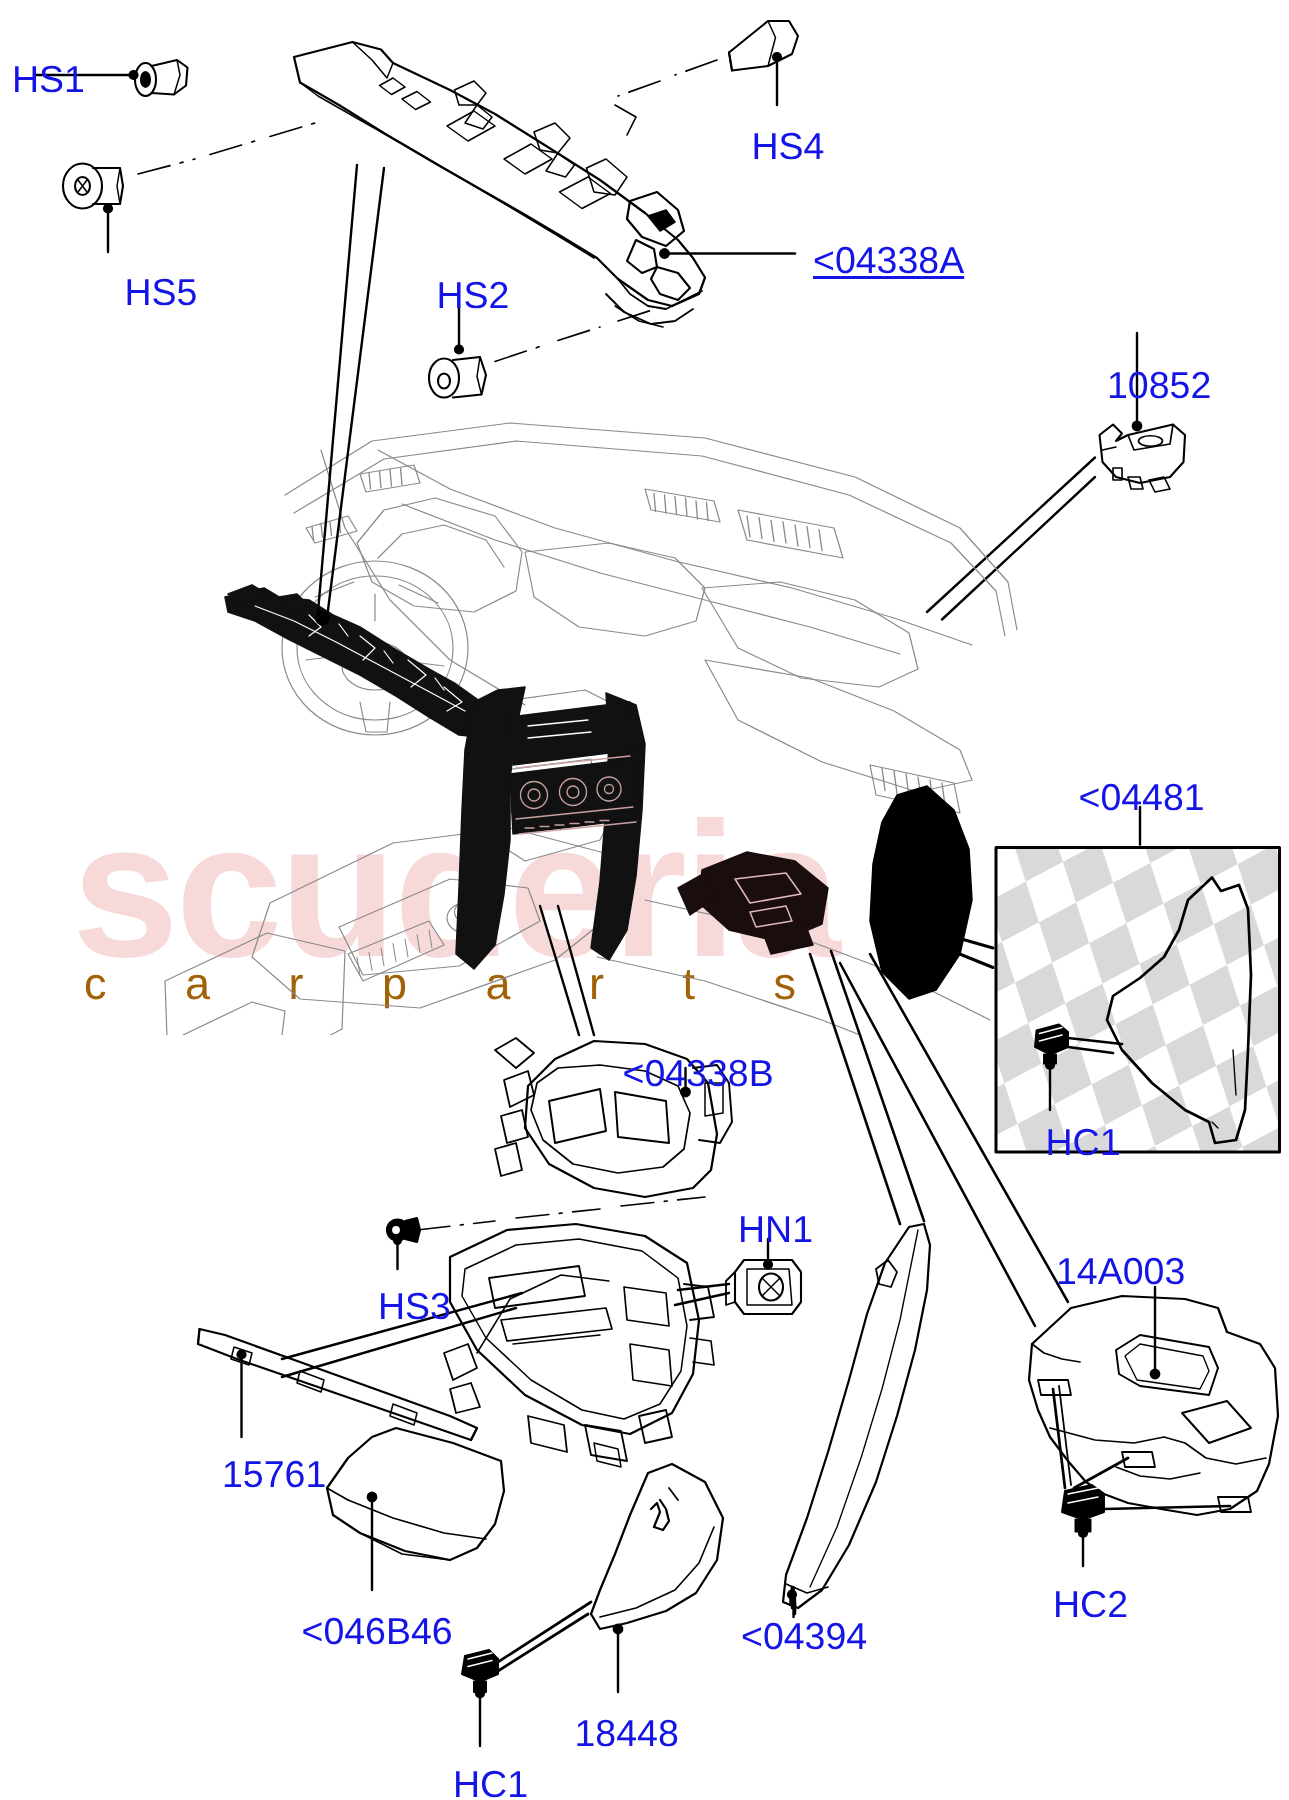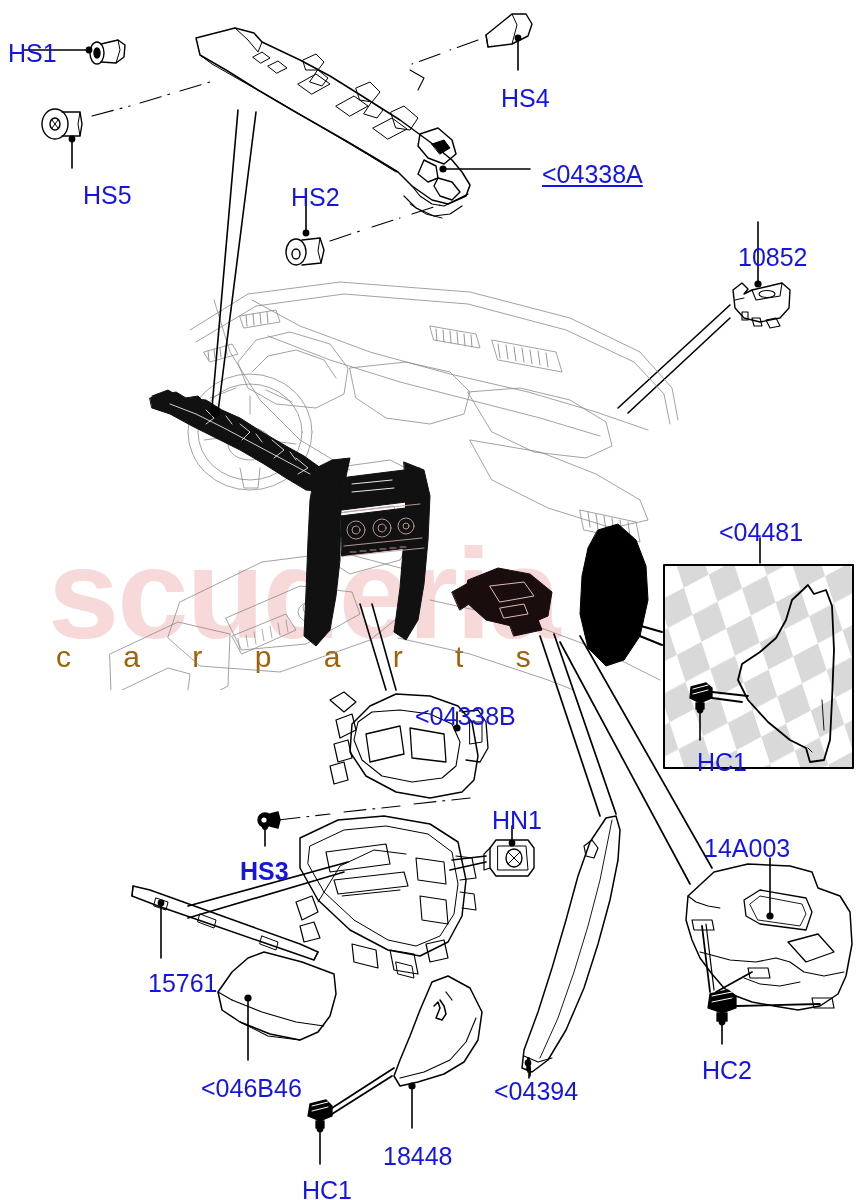--- a/index.html
+++ b/index.html
@@ -560,21 +560,21 @@
     <div class="lbl" style="left:8px;top:39px;">HS1</div>
     <div class="lbl" style="left:59px;top:181px;margin-left:24px;">HS5</div>
     <div class="lbl" style="left:291px;top:183px;">HS2</div>
     <div class="lbl" style="left:501px;top:84px;">HS4</div>
     <div class="lbl" style="left:542px;top:160px;text-decoration:underline;">&lt;04338A</div>
     <div class="lbl" style="left:738px;top:199px;margin-top:44px;">10852</div>
     <div class="lbl" style="left:719px;top:518px;">&lt;04481</div>
     <div class="lbl" style="left:697px;top:748px;">HC1</div>
     <div class="lbl" style="left:415px;top:702px;">&lt;04338B</div>
     <div class="lbl" style="left:492px;top:806px;">HN1</div>
-    <div class="lbl" style="left:240px;top:857px;font-weight:bold;">HS3</div>
+    <div class="lbl" style="left:252px;top:857px;">HS3</div>
     <div class="lbl" style="left:704px;top:834px;">14A003</div>
     <div class="lbl" style="left:148px;top:969px;">15761</div>
     <div class="lbl" style="left:201px;top:1074px;">&lt;046B46</div>
     <div class="lbl" style="left:494px;top:1077px;">&lt;04394</div>
     <div class="lbl" style="left:702px;top:1056px;">HC2</div>
     <div class="lbl" style="left:302px;top:1176px;">HC1</div>
     <div class="lbl" style="left:383px;top:1142px;">18448</div>
   </div>
 
 </div>

